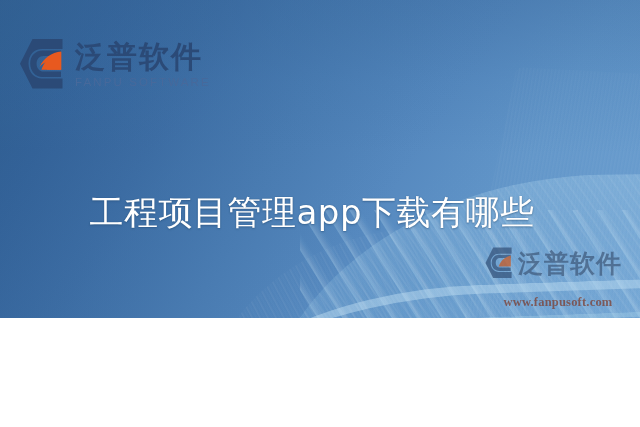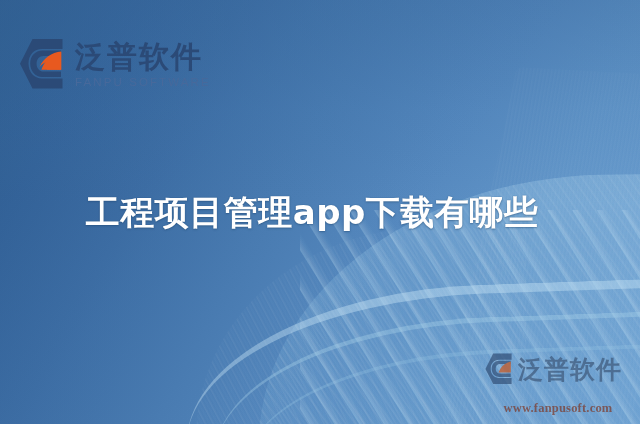--- a/index.html
+++ b/index.html
@@ -3,21 +3,21 @@
 <meta charset="utf-8">
 <style>
   html, body {
     margin: 0;
     padding: 0;
     background: #ffffff;
   }
   #banner {
     position: relative;
     width: 640px;
-    height: 424px;
+    height: 318px;
     overflow: hidden;
     font-family: "Liberation Sans", sans-serif;
     
     background:
       linear-gradient(118deg,
         #2e5c8e 0%,
         #34639a 14%,
         #3d6da4 28%,
         #4a7cb2 44%,
         #5689bf 60%,
@@ -220,21 +220,21 @@
   .headline {
     position: absolute;
     left: 0;
     right: 0;
     top: 190px;
     text-align: center;
     padding-left: 12px;
     padding-right: 28px;
     font-family: "DejaVu Sans", "Liberation Sans", sans-serif;
     font-size: 34px;
-    font-weight: 700;
+    font-weight: 400;
     letter-spacing: 0.5px;
     color: #ffffff;
     text-shadow:
       0 1px 2px rgba(30,70,110,0.45),
       0 0 1px rgba(30,70,110,0.55);
     white-space: nowrap;
   }
 
   
   .watermark {

